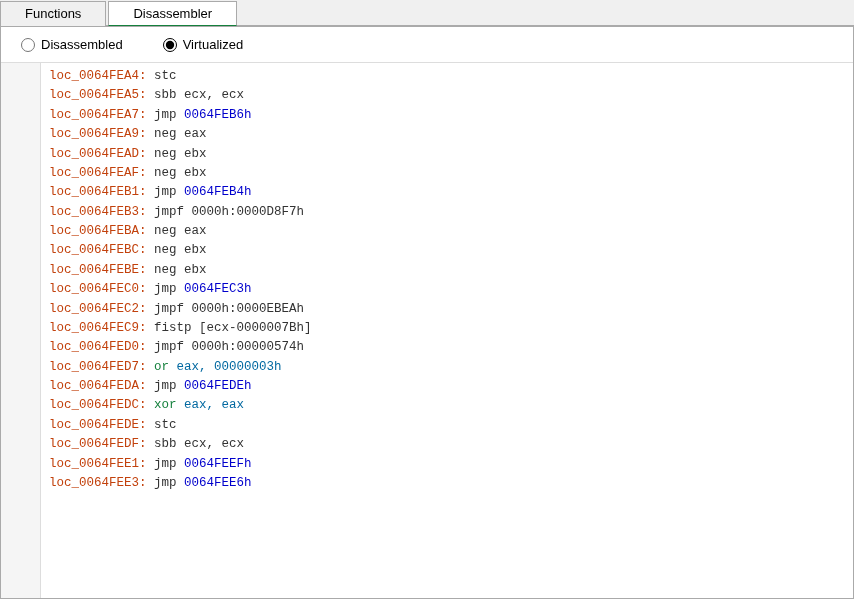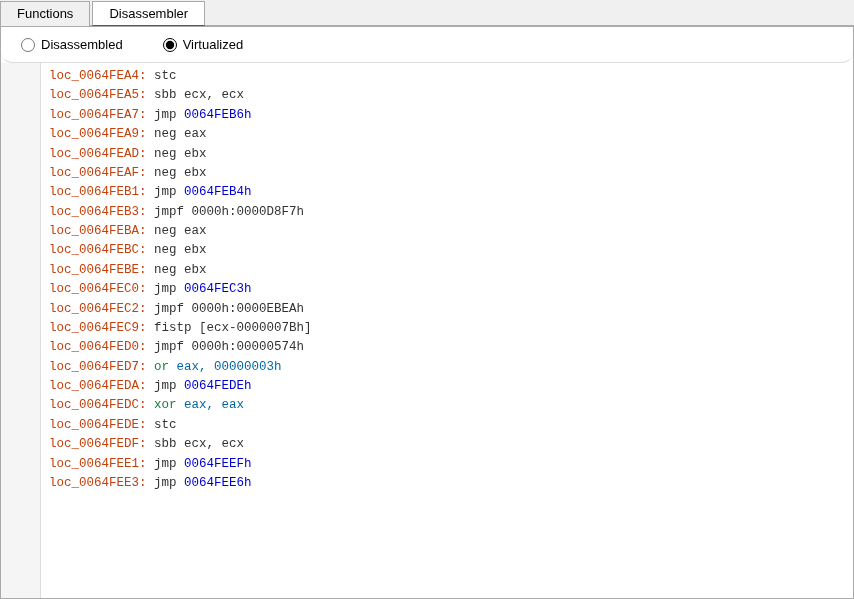--- a/index.html
+++ b/index.html
@@ -25,21 +25,21 @@
     }
 
     .tab-bar {
       display: flex;
       flex-direction: row;
       border-bottom: 1px solid #aaa;
       background: #f0f0f0;
     }
 
     .tab {
-      padding: 4px 16px;
+      padding: 4px 24px;
       font-size: 13px;
       cursor: pointer;
       border: 1px solid #aaa;
       border-bottom: none;
       margin-right: 2px;
       background: #f0f0f0;
       color: #000;
       user-select: none;
       position: relative;
       top: 1px;
@@ -62,21 +62,20 @@
     }
 
     .radio-bar {
       display: flex;
       flex-direction: row;
       align-items: center;
       padding: 10px 20px;
       gap: 40px;
       border-bottom: 1px solid #ddd;
       background: #fff;
-      border-radius: 11px;
     }
 
     .radio-label {
       display: flex;
       align-items: center;
       gap: 6px;
       font-size: 13px;
       cursor: pointer;
       color: #000;
     }

